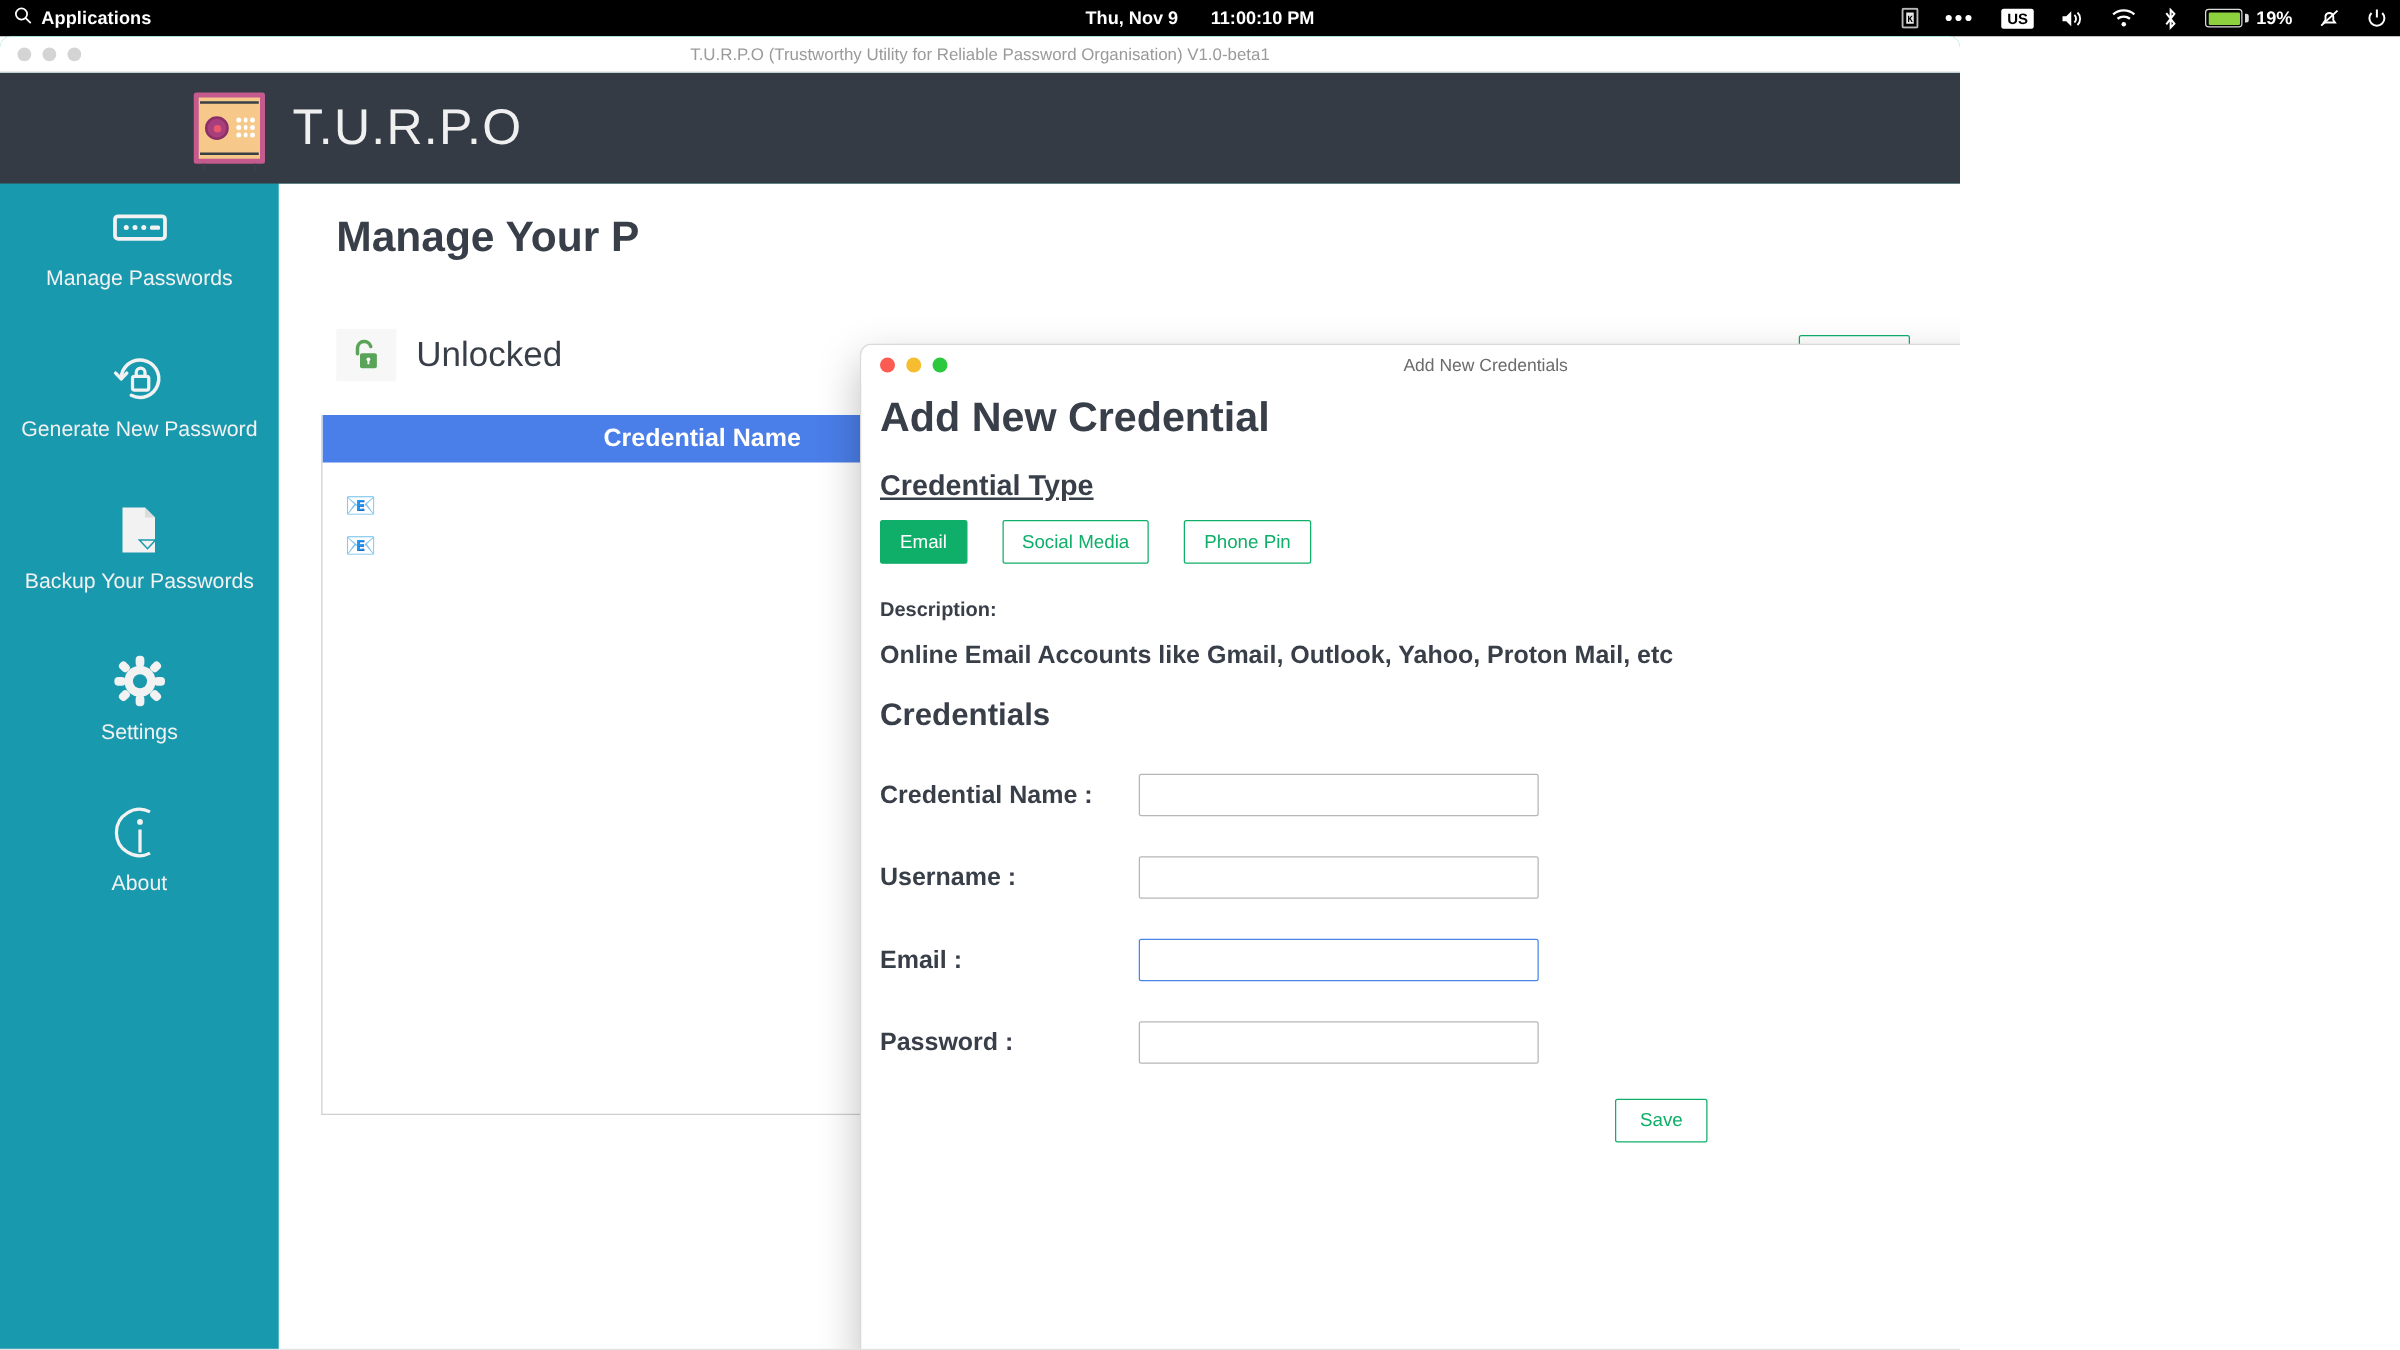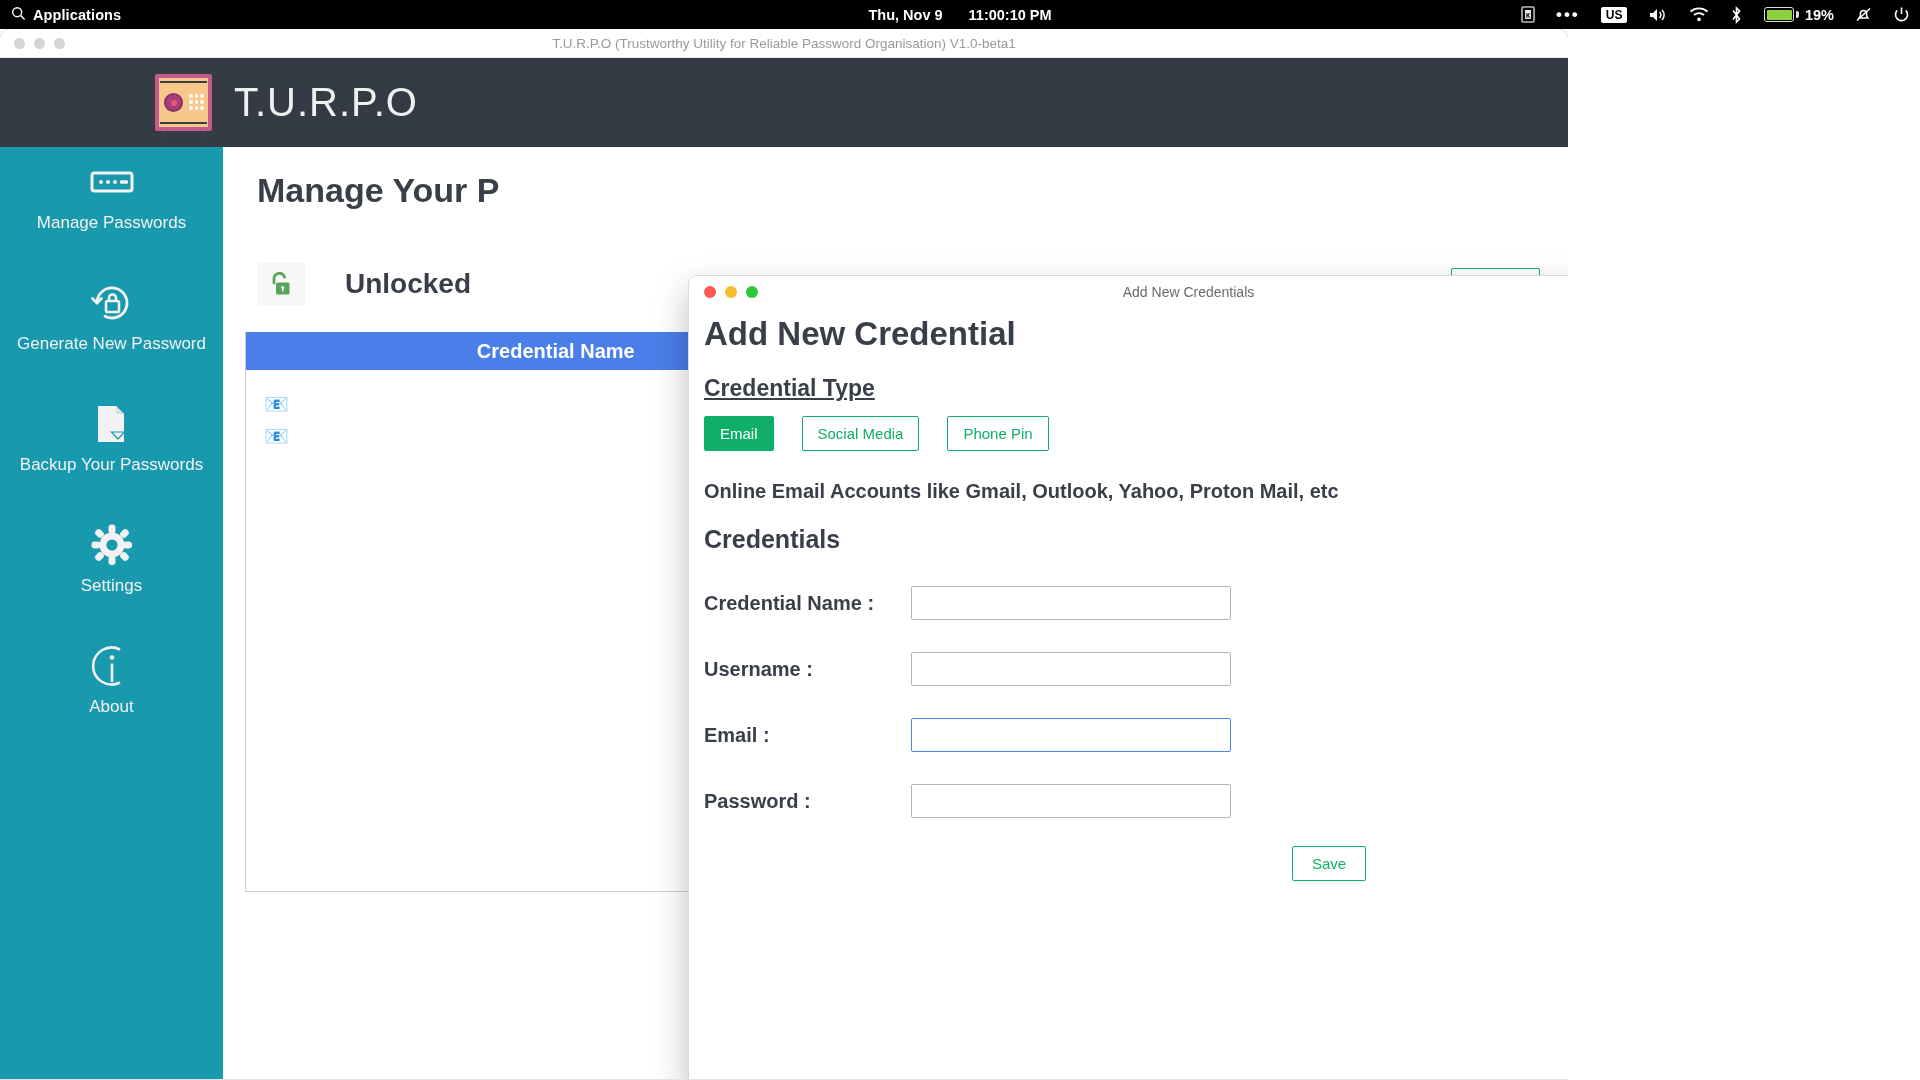--- a/index.html
+++ b/index.html
@@ -117,36 +117,36 @@
     width: 100%; display: flex; flex-direction: column; align-items: center;
     gap: 9px; padding: 13px 0 13px 0; cursor: pointer;
     margin-bottom: 22px;
   }
   .nav-item .nav-ico { height: 44px; display: flex; align-items: center; justify-content: center; }
   .nav-item .nav-lbl { color: #f2f2f2; font-size: 17px; }
 
   
   #main {
     flex: 1; background: #ffffff; position: relative;
-    padding: 0 22px;
+    padding: 0 34px;
   }
   #page-title {
     font-size: 34px; font-weight: bold; color: #393f49;
     margin-top: 24px; margin-left: 12px; white-space: nowrap;
   }
   #status-row {
     display: flex; align-items: center; justify-content: space-between;
     margin-top: 53px; margin-left: 12px; margin-right: 6px;
   }
   #lock-status { display: flex; align-items: center; gap: 16px; }
   #lock-chip {
     width: 48px; height: 42px; background: #f7f7f7;
     display: flex; align-items: center; justify-content: center;
   }
-  #lock-label { font-size: 28px; font-weight: bold; color: #393f49; margin-left: 24px; }
+  #lock-label { font-size: 28px; font-weight: normal; color: #393f49; }
   .btn-outline-green {
     border: 1px solid #0fae69; color: #0fae69; background: #ffffff;
     font-size: 15px; padding: 7px 13px; border-radius: 2px; cursor: pointer;
     font-family: "Liberation Sans", sans-serif;
   }
   #table-wrap {
     margin-top: 27px; margin-left: 0; margin-right: 0;
     border: 1px solid #cfcfcf; border-top: none;
     height: 560px; position: relative; overflow: hidden;
   }
@@ -498,20 +498,21 @@
 
           <h3 class="sec-heading">Credential Type</h3>
 
           <div id="type-buttons">
             <button class="type-btn active">Email</button>
             <button class="type-btn idle">Social Media</button>
             <button class="type-btn idle">Phone Pin</button>
           </div>
 
           <div id="desc-block">
+            <div class="d-label">Description:</div>
             <div class="d-text">Online Email Accounts like Gmail, Outlook, Yahoo, Proton Mail, etc</div>
           </div>
 
           <h3 id="credentials-heading">Credentials</h3>
 
           <div id="form">
 
             <div class="frow">
               <label class="flabel">Credential Name :</label>
               <input class="finput" type="text" value="" placeholder="" style="">

